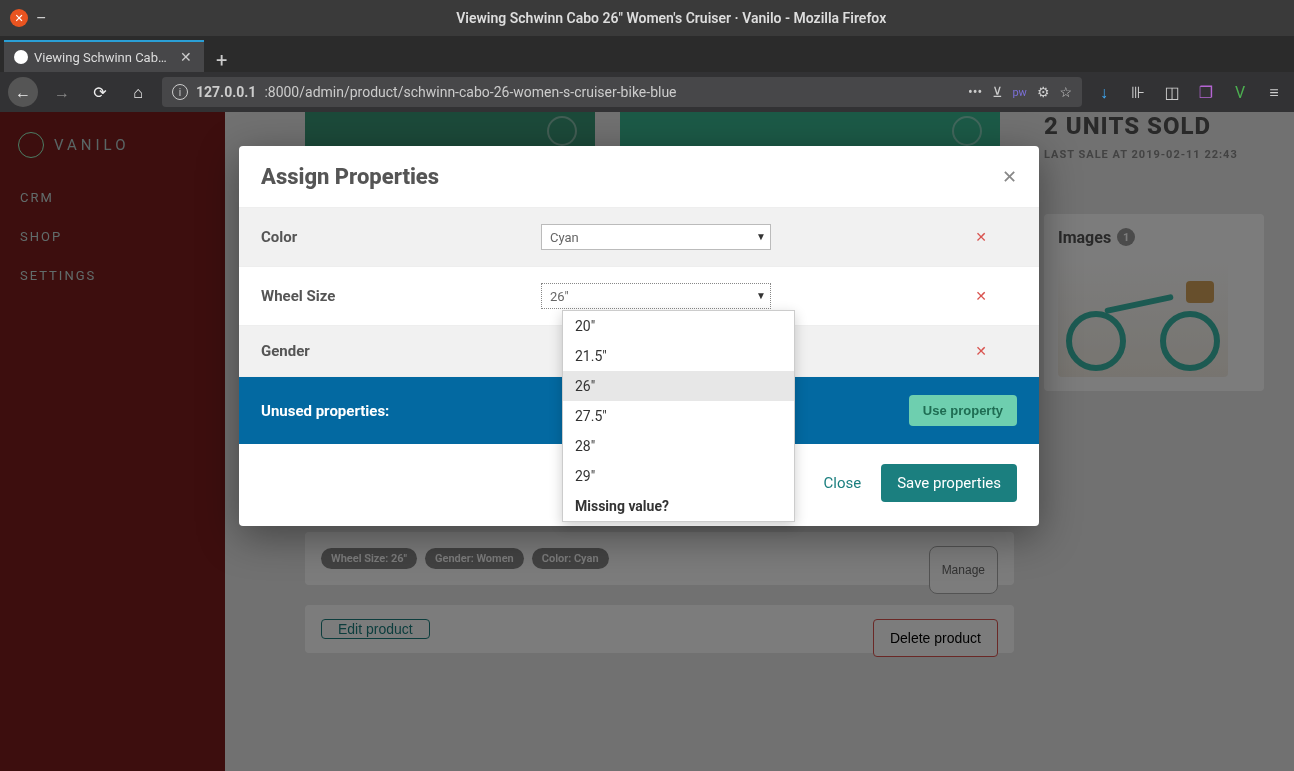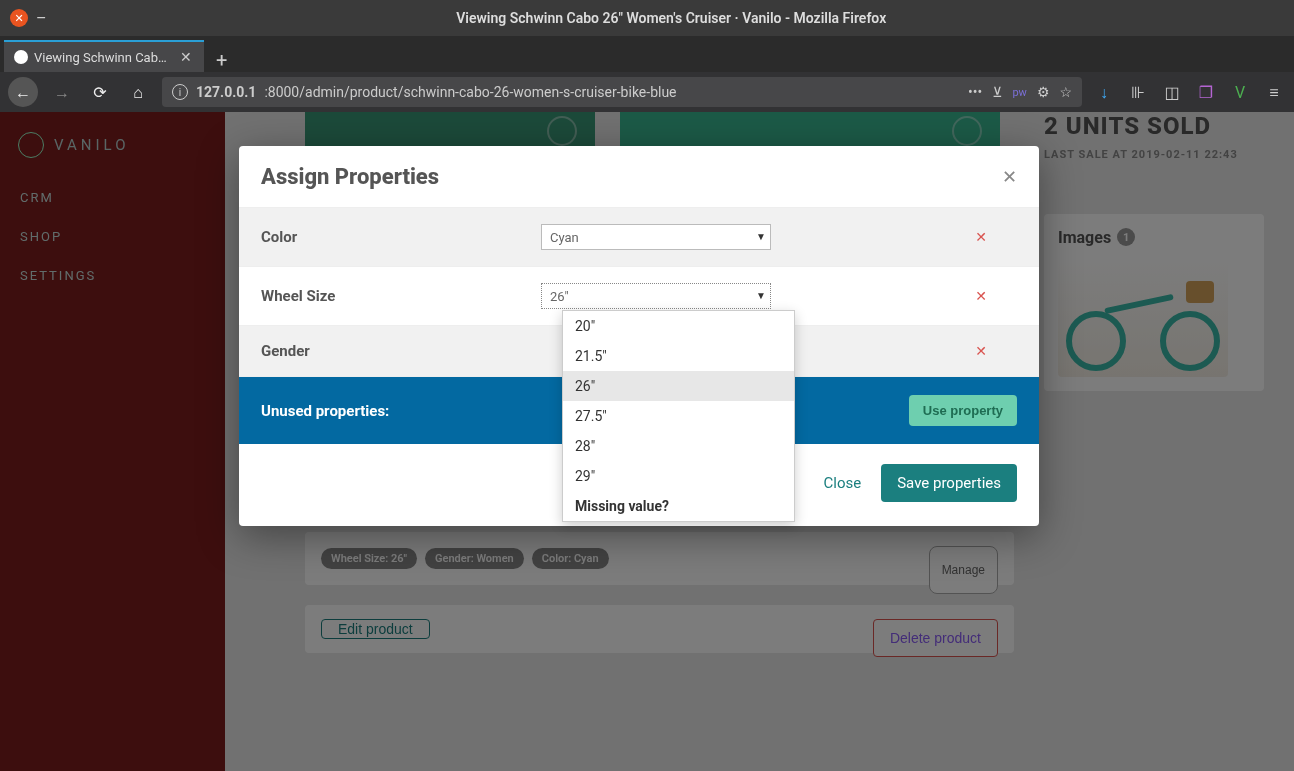--- a/index.html
+++ b/index.html
@@ -51,21 +51,21 @@
 .wheel.l{left:8px;} .wheel.r{right:8px;}
 .frame1{position:absolute;width:70px;height:6px;background:#3ab8a8;top:44px;left:46px;transform:rotate(-12deg);border-radius:3px;}
 .basket{position:absolute;width:28px;height:22px;background:#d4a35a;right:14px;top:24px;border-radius:4px;}
 
 .bottom-panel { position:absolute; left:305px; right:280px; top:420px; }
 .bottom-card { background:#fff; border-radius:4px; padding:16px; margin-bottom:20px; position:relative;}
 .chips { display:flex; gap:8px; }
 .chip { background:#888; color:#fff; font-size:11px; font-weight:600; padding:4px 10px; border-radius:12px;}
 .manage-btn { position:absolute; right:16px; top:14px; border:1px solid #aaa; color:#666; font-size:12px; padding:16px 12px; border-radius:8px; background:#fff;}
 .edit-btn { border:1px solid #1b7f7f; color:#1b7f7f; background:#fff; padding:1px 16px; border-radius:4px; font-size:14px;}
-.del-btn { position:absolute; right:16px; top:14px; border:1px solid #d9534f; color:#8b5cf6; background:#fff; padding:10px 16px; border-radius:4px; font-size:14px;}
+.del-btn { position:absolute; right:16px; top:14px; border:1px solid #d9534f; color:#000000; background:#fff; padding:10px 16px; border-radius:4px; font-size:14px;}
 
 
 .overlay { position:absolute; inset:0; background:rgba(0,0,0,0.35); }
 
 
 .modal { position:absolute; left:239px; top:34px; width:800px; background:#fff; border-radius:4px; box-shadow:0 10px 40px rgba(0,0,0,0.4); }
 .modal-head { padding:18px 22px; display:flex; justify-content:space-between; align-items:center; border-bottom:1px solid #eee;}
 .modal-title { font-size:22px; font-weight:800; color:#555; }
 .modal-close { color:#888; font-size:18px;}
 

